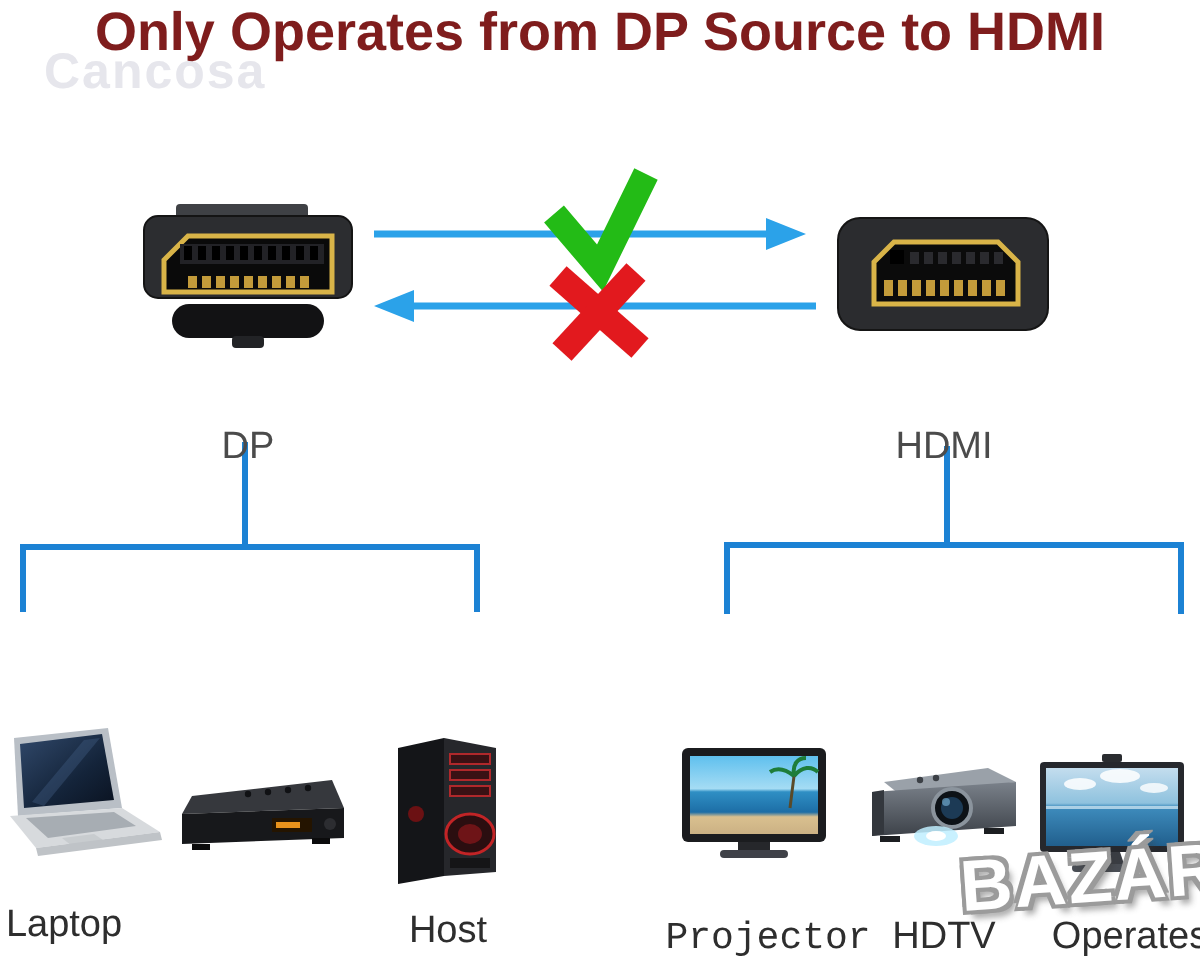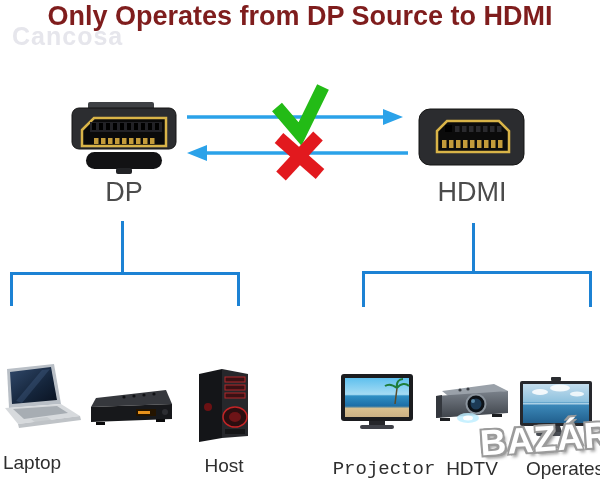--- a/index.html
+++ b/index.html
@@ -5,32 +5,32 @@
   html,body{margin:0;padding:0;background:#fff;}
   .stage{
     position:relative;width:600px;height:480px;background:#ffffff;
     overflow:hidden;font-family:"Liberation Sans",sans-serif;
   }
   .title{
     position:absolute;left:0;right:0;top:1px;text-align:center;
     font-size:27px;font-weight:bold;color:#7f1d1d;letter-spacing:0;z-index:3;
   }
   .wm-top{
-    position:absolute;left:12px;top:22px;font-size:25px;font-weight:bold;
+    position:absolute;left:22px;top:22px;font-size:25px;font-weight:bold;
     color:#e6e6ec;letter-spacing:1px;z-index:1;
   }
   .wm-bottom{
     position:absolute;left:480px;top:418px;font-size:36px;font-weight:bold;
     color:#ffffff;z-index:6;transform:rotate(-4deg);letter-spacing:1px;
     text-shadow:-2px -2px 0 #9b9b9b,2px -2px 0 #9b9b9b,-2px 2px 0 #9b9b9b,
                 2px 2px 0 #9b9b9b,3px 4px 3px rgba(60,60,60,.45);
   }
   .abs{position:absolute;}
   .conn-label{
-    position:absolute;text-align:center;font-size:27px;color:#4b4b4b;z-index:2;
+    position:absolute;text-align:center;font-size:19px;color:#4b4b4b;z-index:2;margin-top:36px;
   }
   .dev-label{
     position:absolute;transform:translateX(-50%);font-size:19px;color:#2e2e2e;
     white-space:nowrap;z-index:4;text-align:right;
   }
   .stem{position:absolute;width:3px;background:#1c82d4;}
   .bracket{
     position:absolute;border-top:3px solid #1c82d4;border-left:3px solid #1c82d4;
     border-right:3px solid #1c82d4;
   }

